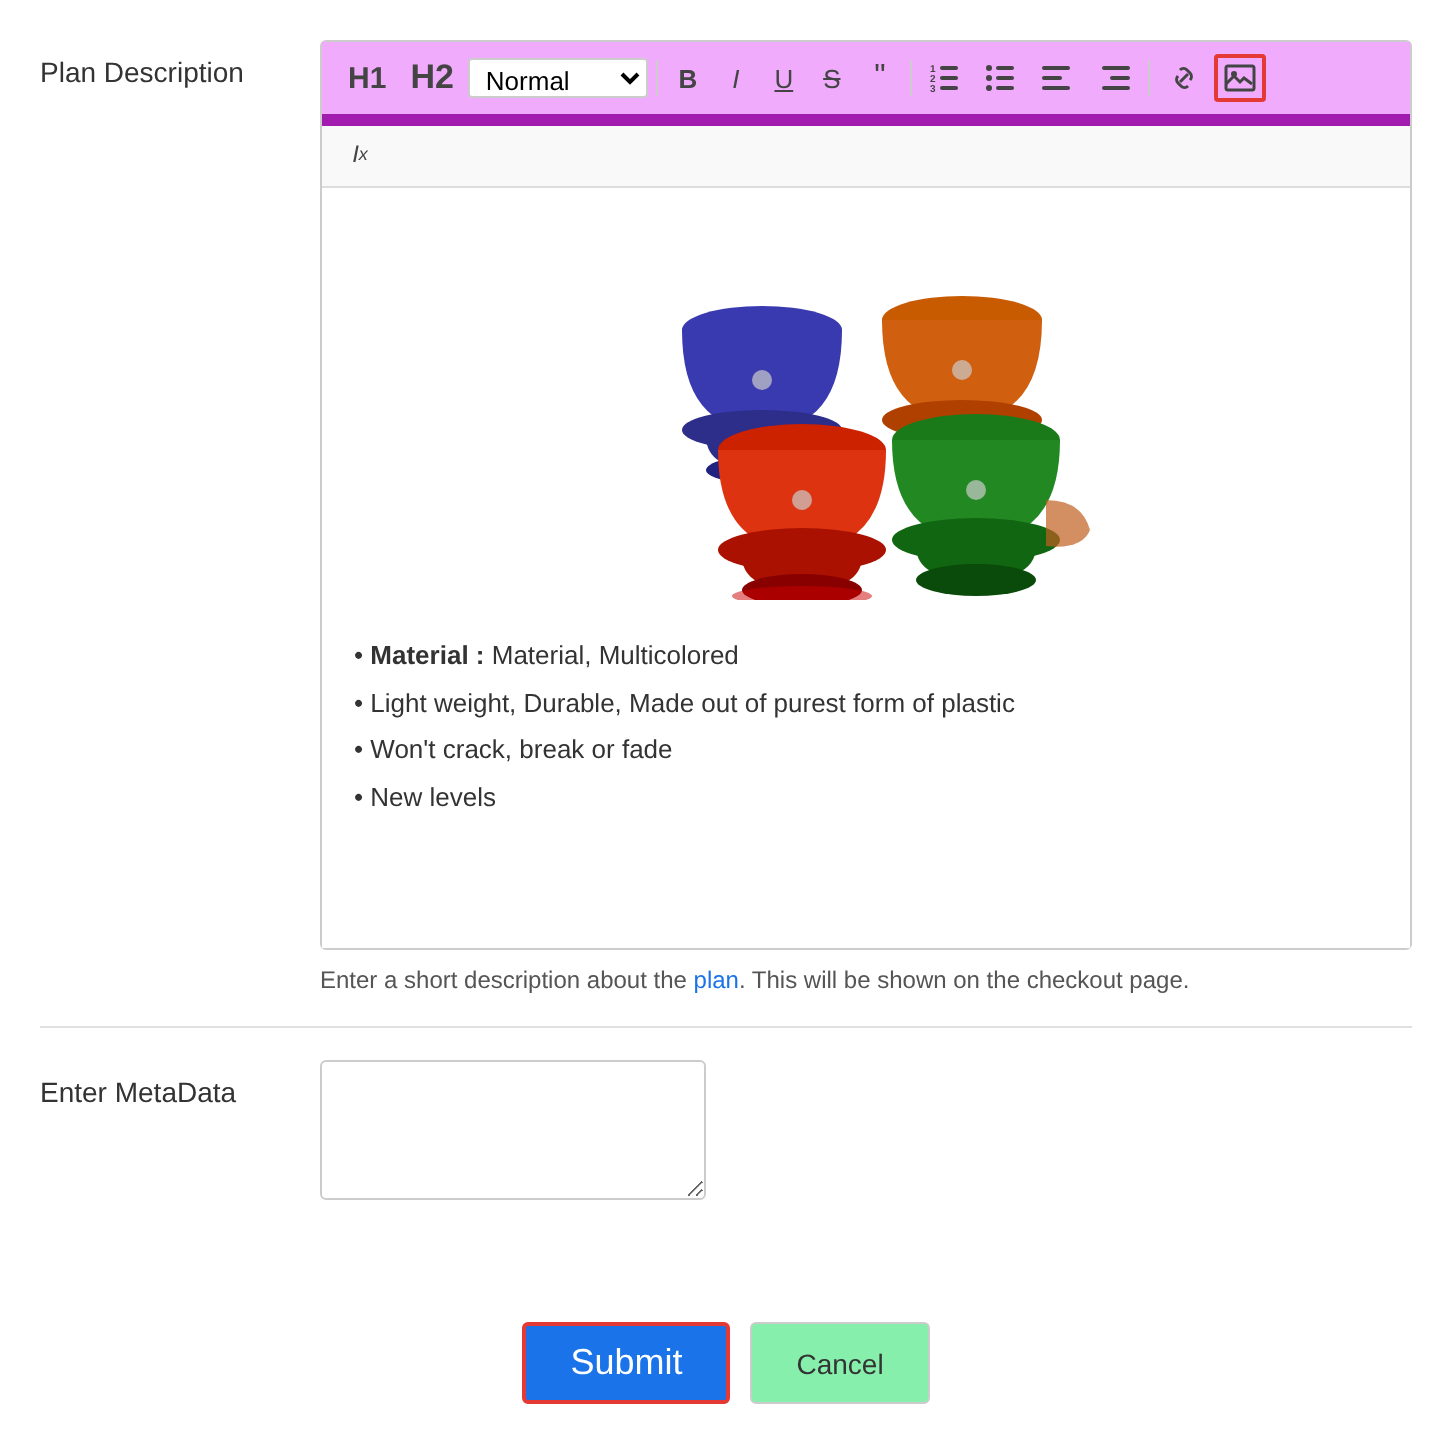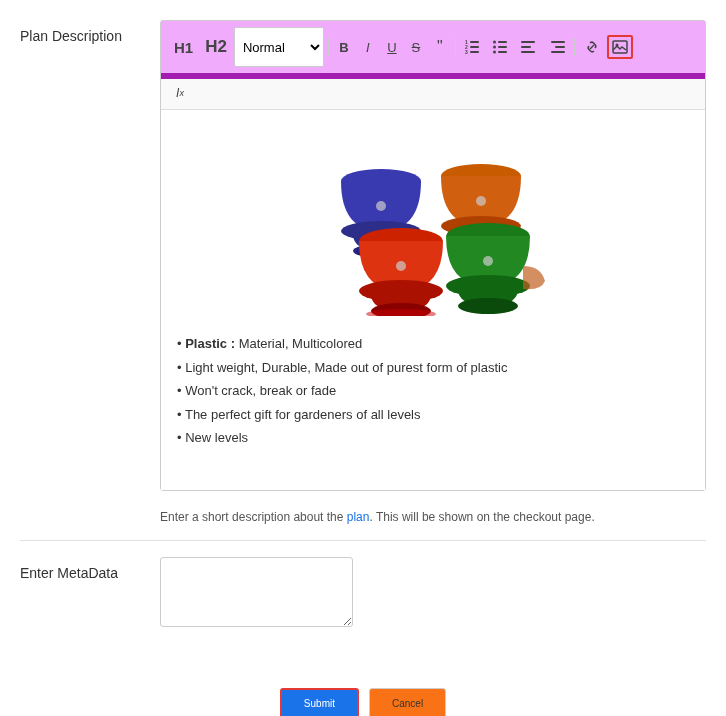--- a/index.html
+++ b/index.html
@@ -63,21 +63,21 @@
     }
     .toolbar-btn b { font-weight: bold; }
     .toolbar-btn i { font-style: italic; }
     .toolbar-select {
       border: 1px solid #ccc;
       background: #fff;
       padding: 2px 4px;
       font-size: 13px;
       border-radius: 2px;
       cursor: pointer;
-      height: 40px;
+      height: 20px;
     }
     .toolbar-divider {
       width: 1px;
       height: 18px;
       background: #ccc;
       margin: 0 2px;
     }
     .h1-btn { font-size: 15px; font-weight: bold; }
     .h2-btn { font-size: 17px; font-weight: bold; }
     .editor-content {
@@ -97,21 +97,21 @@
       line-height: 1.5;
     }
     .bullet-list li::before {
       content: "• ";
       color: #333;
     }
     .bullet-list li b {
       font-weight: bold;
     }
     .editor-hint {
-      margin-top: 19px;
+      margin-top: 8px;
       font-size: 12px;
       color: #555;
     }
     .editor-hint a { color: #1a73e8; text-decoration: none; }
     .metadata-row {
       display: flex;
       align-items: flex-start;
       margin-bottom: 24px;
       padding-bottom: 24px;
     }
@@ -129,30 +129,30 @@
       display: flex;
       justify-content: center;
       gap: 10px;
       padding-top: 10px;
     }
     .btn-submit {
       background: #1a73e8;
       color: #fff;
       border: 2px solid #e53935;
       padding: 8px 22px;
-      font-size: 10px;
+      font-size: 18px;
       border-radius: 3px;
       cursor: pointer;
     }
     .btn-cancel {
-      background: #f97316;
+      background: #86efac;
       color: #333;
       border: 1px solid #ccc;
       padding: 8px 22px;
-      font-size: 10px;
+      font-size: 14px;
       border-radius: 3px;
       cursor: pointer;
     }
     .toolbar-row2 {
       display: flex;
       align-items: center;
       padding: 2px 8px 4px 8px;
       background: #f9f9f9;
       border-bottom: 1px solid #ddd;
     }
@@ -285,24 +285,23 @@
             <ellipse cx="185" cy="180" rx="30" ry="8" fill="#0a4a0a"></ellipse>
             <circle cx="185" cy="135" r="5" fill="#ccc" opacity="0.7"></circle>
 
             <ellipse cx="98" cy="188" rx="35" ry="5" fill="#cc0000" opacity="0.5"></ellipse>
 
             <path d="M220 140 Q238 140 242 155 Q238 165 220 163" fill="#c06020" opacity="0.7"></path>
           </svg>
         </div>
 
         <ul class="bullet-list">
-          <li><b>Plastic : </b><span>Material, Multicolored</span></li>
+          <li><b>Material : </b><span>Material, Multicolored</span></li>
           <li>Light weight, Durable, Made out of purest form of plastic</li>
           <li>Won't crack, break or fade</li>
-          <li>The perfect gift for gardeners of all levels</li>
           <li>New levels</li>
         </ul>
       </div>
     </div>
     <div class="editor-hint">
       <span>Enter a short description about the </span><a href="#">plan</a><span>. This will be shown on the checkout page.</span>
     </div>
   </div>
 </div>
 

